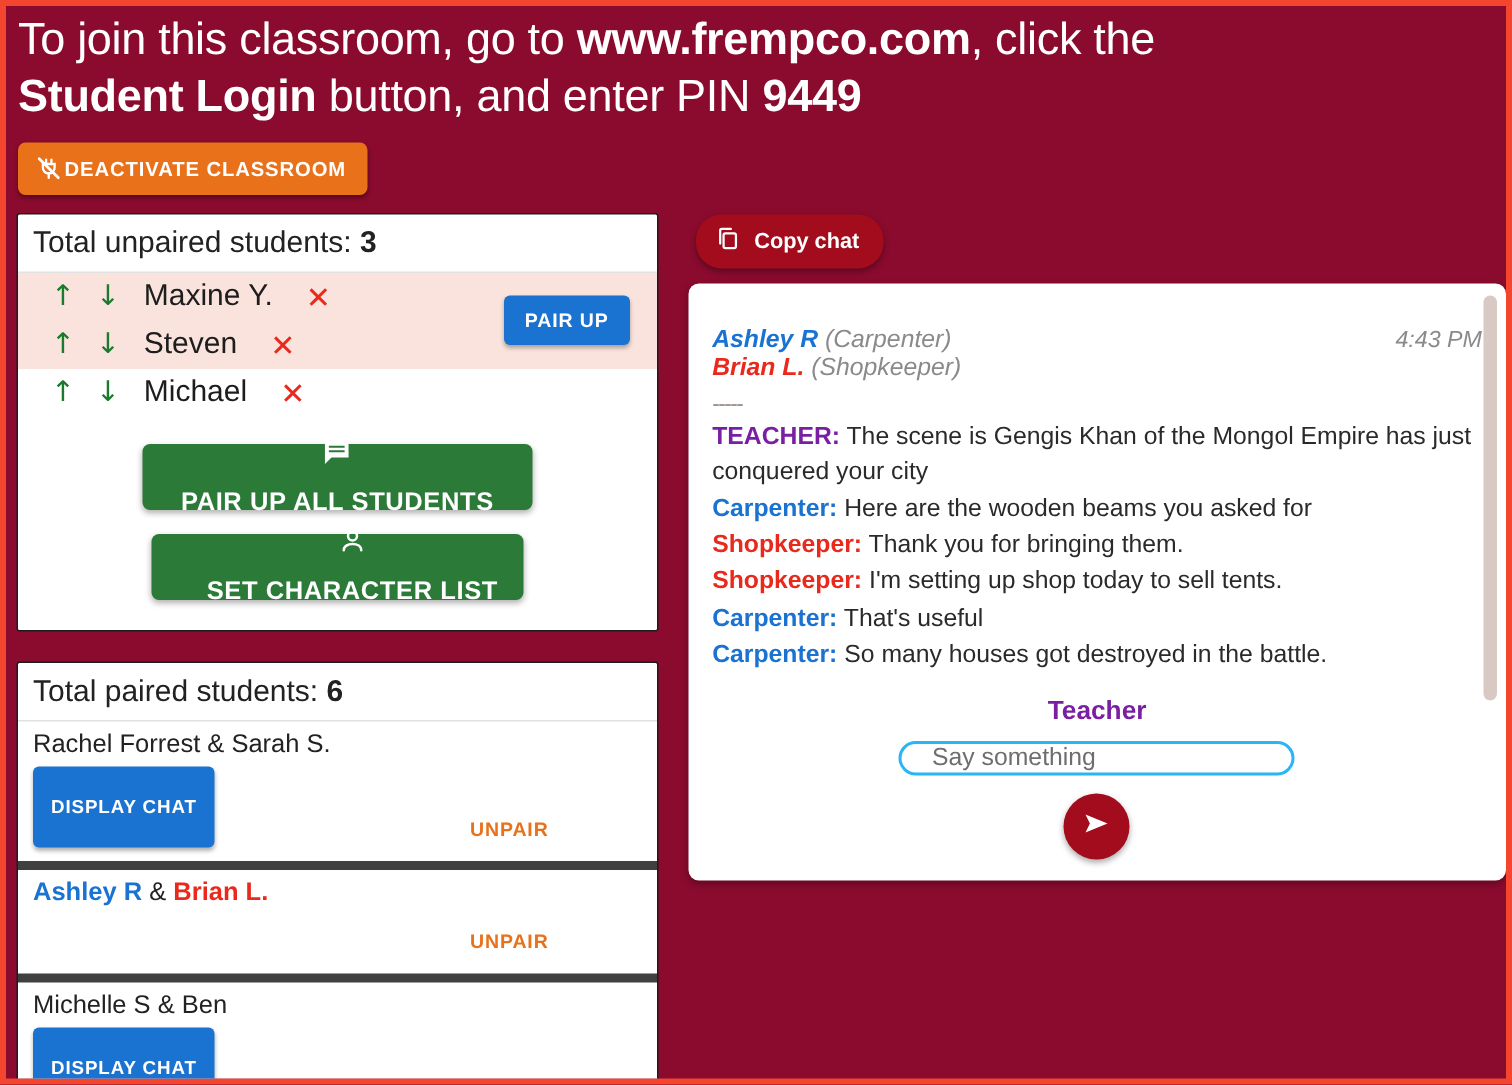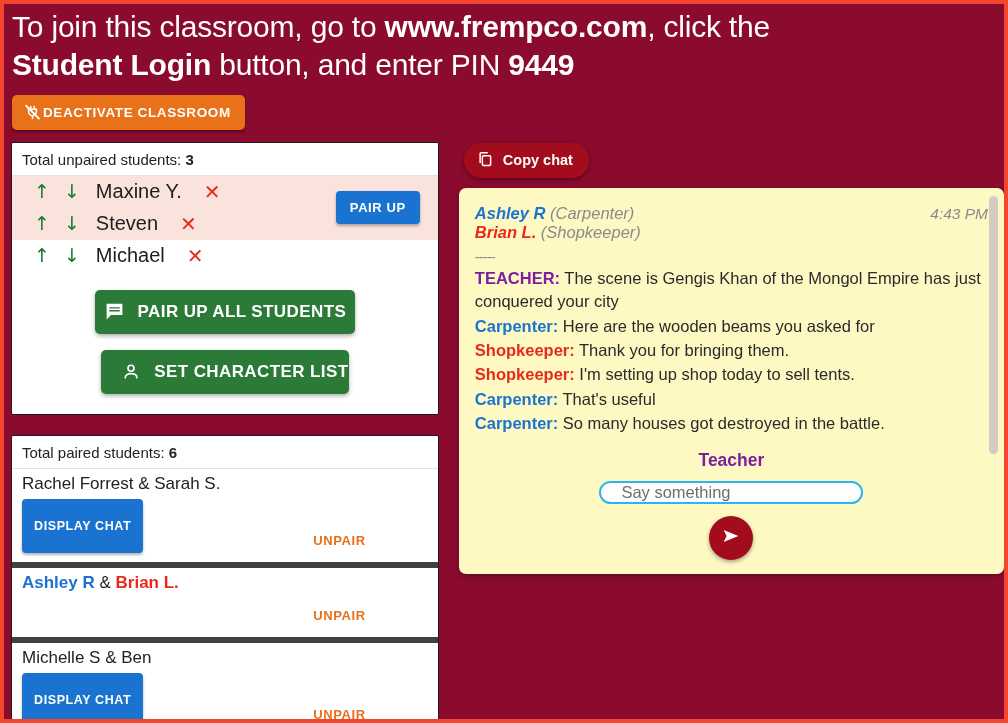--- a/index.html
+++ b/index.html
@@ -54,21 +54,21 @@
   .left-col { width: 430px; }
   .right-col { width: 548px; }
 
   
   .panel {
     background: #ffffff;
     border: 1.5px solid #1c1c1c;
     border-radius: 2px;
   }
   .panel-title {
-    font-size: 15px;
+    font-size: 20px;
     color: #222;
     padding: 8px 10px 7px 10px;
     border-bottom: 1px solid #e2e2e2;
   }
   .panel-title b { font-weight: 700; }
 
   
   .unpaired-body { position: relative; padding-bottom: 4px; }
   .stu-row {
     display: flex;
@@ -130,20 +130,21 @@
     background: #2b7a38;
     color: #fff;
     border: none;
     border-radius: 5px;
     font-size: 17px;
     font-weight: 700;
     letter-spacing: 0.4px;
     box-shadow: 0 2px 4px rgba(0,0,0,.32);
     cursor: pointer;
     font-family: "Liberation Sans", sans-serif;
+    flex-direction: column;
   }
   .green-btn.wide { width: 260px; height: 44px; }
   .green-btn.narrow { width: 248px; height: 44px; padding-left: 20px; }
   .green-btn svg { display:block; }
 
   
   .paired-panel { margin-top: 20px; }
   .pair-row {
     border-bottom: 6px solid #404040;
     padding: 5px 10px 9px 10px;
@@ -198,23 +199,23 @@
     border-radius: 17px;
     padding: 7px 16px 7px 12px;
     font-size: 14.5px;
     font-weight: 700;
     box-shadow: 0 2px 4px rgba(0,0,0,.35);
     cursor: pointer;
     margin: 1px 0 10px 5px;
     font-family: "Liberation Sans", sans-serif;
   }
   .chat-card {
-    background: #fef9c3;
+    background: #ffffff;
     border-radius: 7px;
-    padding: 16px 16px 14px 16px;
+    padding: 28px 16px 14px 16px;
     position: relative;
     box-shadow: 0 2px 5px rgba(0,0,0,.28);
   }
   .chat-header-line {
     display: flex;
     justify-content: space-between;
     align-items: baseline;
     font-size: 16.5px;
   }
   .roleline { font-style: italic; }

